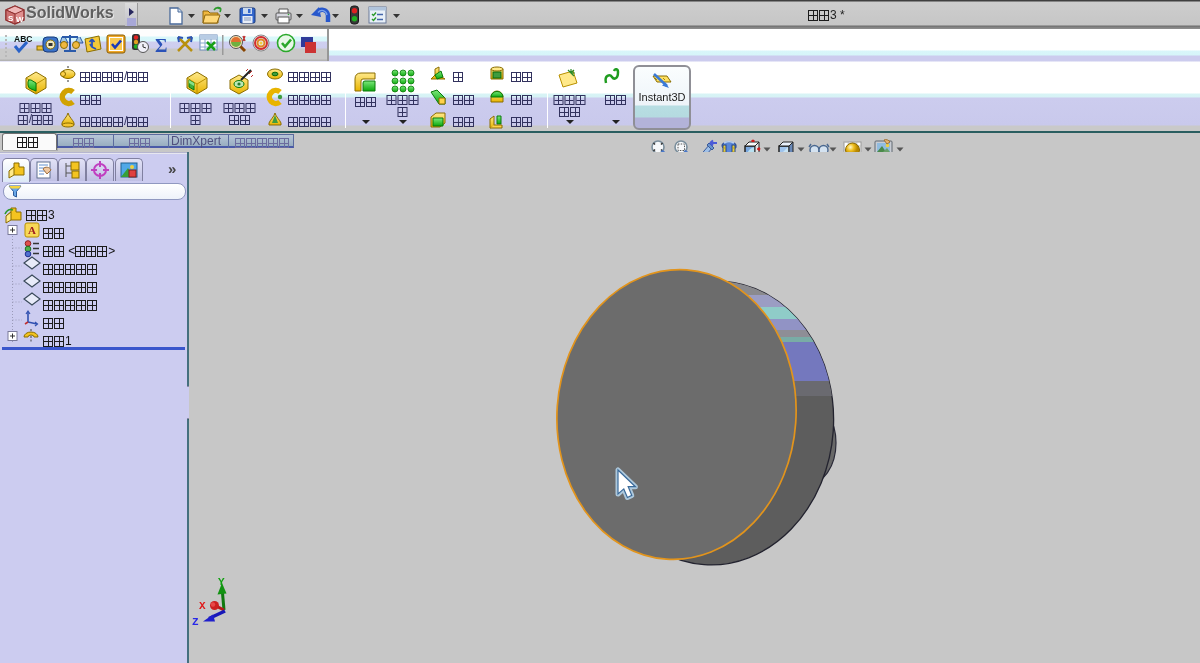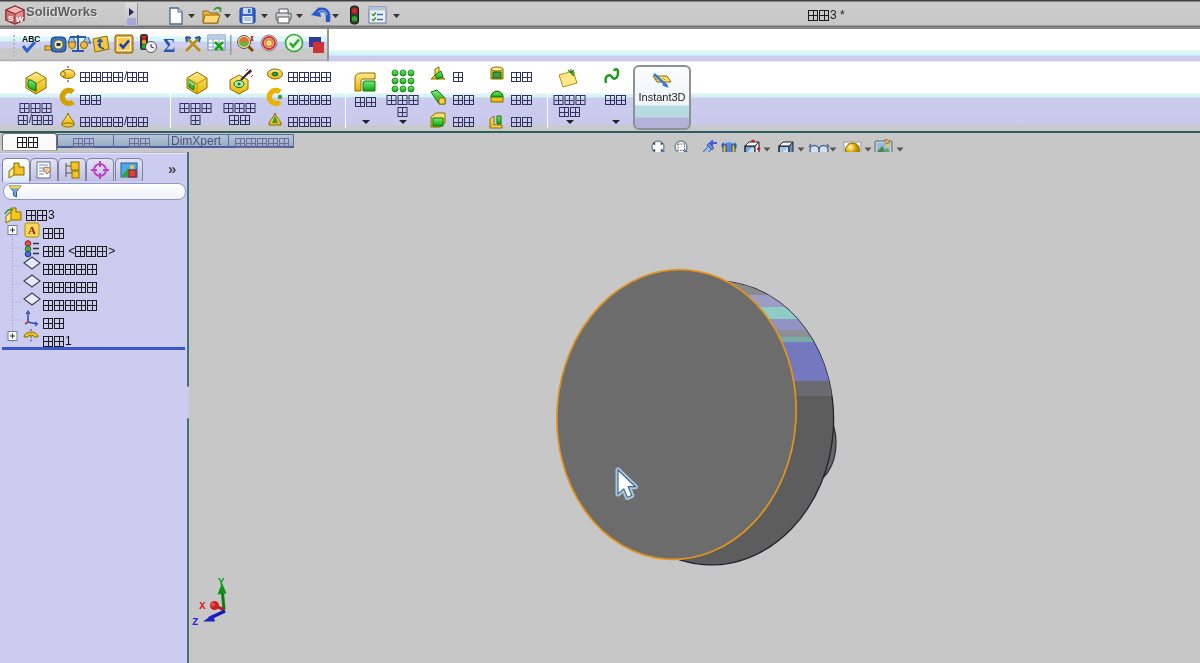--- a/index.html
+++ b/index.html
@@ -24,21 +24,21 @@
 <div class="a" style="left:0;top:0;width:1200px;height:29px;background:linear-gradient(#3f3f3f 0,#3f3f3f 1px,#cdcdcd 2px,#c6c6c6 25px,#6e6e6e 26px,#8b8b8b 28px)"></div>
 <div class="a" id="swlogo" style="left:3px;top:3px;width:130px;height:23px">
 <svg width="24" height="23" viewBox="0 0 24 23">
       <path d="M3 7 L12 3 L21 7 L21 17 L12 21 L3 17 Z" fill="#e09090" stroke="#903030" stroke-width="1.5"></path>
       <path d="M3 7 L12 3 L21 7 L12 11 Z" fill="#f0b8b8" stroke="#903030"></path>
       <path d="M3 7 L12 11 L12 21 L3 17 Z" fill="#cc7070" stroke="#903030"></path>
       <text x="5" y="18" font-size="8" font-weight="bold" fill="#fff">S</text>
       <text x="13" y="19" font-size="8" font-weight="bold" fill="#fff">W</text>
     </svg>
 </div>
-<div class="a" style="left:26px;top:4px;font-size:13px;font-weight:bold;color:#5f5f5f;letter-spacing:0px;text-shadow:1px 1px 0 #e8e8e8">SolidWorks</div>
+<div class="a" style="left:26px;top:4px;font-size:16px;font-weight:bold;color:#5f5f5f;letter-spacing:0px;text-shadow:1px 1px 0 #e8e8e8">SolidWorks</div>
 <div class="a" style="left:125px;top:3px;width:13px;height:23px;background:linear-gradient(#dcdcdc,#c0c0c8);border-right:1px solid #9a9a9a"></div>
 <div class="a" style="left:127px;top:18px;width:9px;height:8px;background:#a8a8d8"></div>
 <div class="a" style="left:129px;top:8px;width:0;height:0;border-top:4px solid #0000;border-bottom:4px solid #0000;border-left:5px solid #27275e"></div>
 <div class="a" id="topicons" style="left:160px;top:2px;width:260px;height:26px">
 <svg width="260" height="26" viewBox="0 0 260 26">
 
  <g transform="translate(9,5)">
         <path d="M1 1 L9 1 L13 5 L13 17 L1 17 Z" fill="#fff" stroke="#4a6a9a" stroke-width="1.3"></path>
         <path d="M9 1 L9 5 L13 5" fill="#d0e0f0" stroke="#4a6a9a"></path>
       </g>
@@ -91,21 +91,21 @@
 </svg></div>
 <div class="lb" style="left:808px;top:8px;color:#222;font-size:12px"><i class="k"></i><i class="k"></i>3 *</div>
 
 <div class="a" style="left:0;top:29px;width:1200px;height:104px;background:linear-gradient(
  #ffffff 0px,#ffffff 21px,#d8f6fa 22px,#d6f5f9 26px,#ccccee 27px,#ccccee 32px,
  #ffffff 33px,#ffffff 64px,#d8f4f6 65px,#d6f2f5 68px,#ccccee 69px,#c9c9ec 96px,
  #c9c9c9 97px,#c9c9c9 102px,#2a5e60 102px,#2a5e60 104px)"></div>
 
 <div class="a" style="left:0;top:29px;width:329px;height:32px;background:linear-gradient(
  #fdfdfd 0,#fdfdfd 7px,#d9f7fa 8px,#d8f6f9 12px,#cfcff0 13px,#cdcdee 19px,#c9c9c9 20px,#c9c9c9 30px,#b2b2b2 31px);border-right:2px solid #979797"></div>
-<div class="a" id="tb2icons" style="left:8px;top:29px;width:395px;height:31px">
+<div class="a" id="tb2icons" style="left:0;top:29px;width:395px;height:31px">
 <svg width="329" height="31" viewBox="0 0 329 31">
  <g fill="#b8b8b8">
         <rect x="5" y="6" width="2" height="2"></rect>
         <rect x="5" y="10" width="2" height="2"></rect>
         <rect x="5" y="14" width="2" height="2"></rect>
         <rect x="5" y="18" width="2" height="2"></rect>
         <rect x="5" y="22" width="2" height="2"></rect>
         <rect x="5" y="26" width="2" height="2"></rect>
       </g>
 

